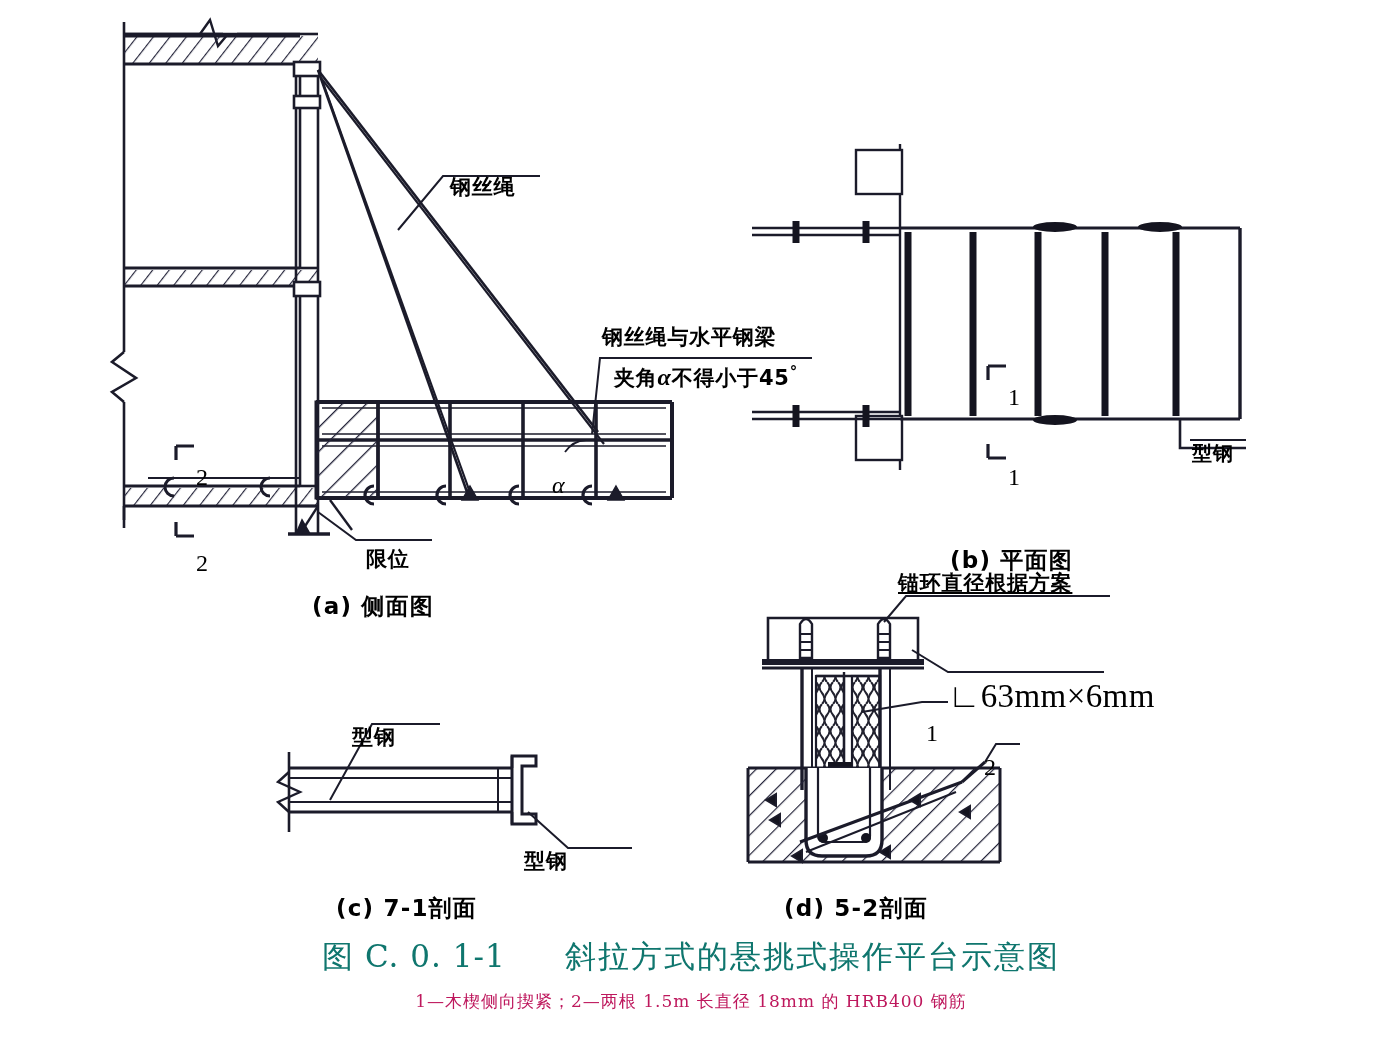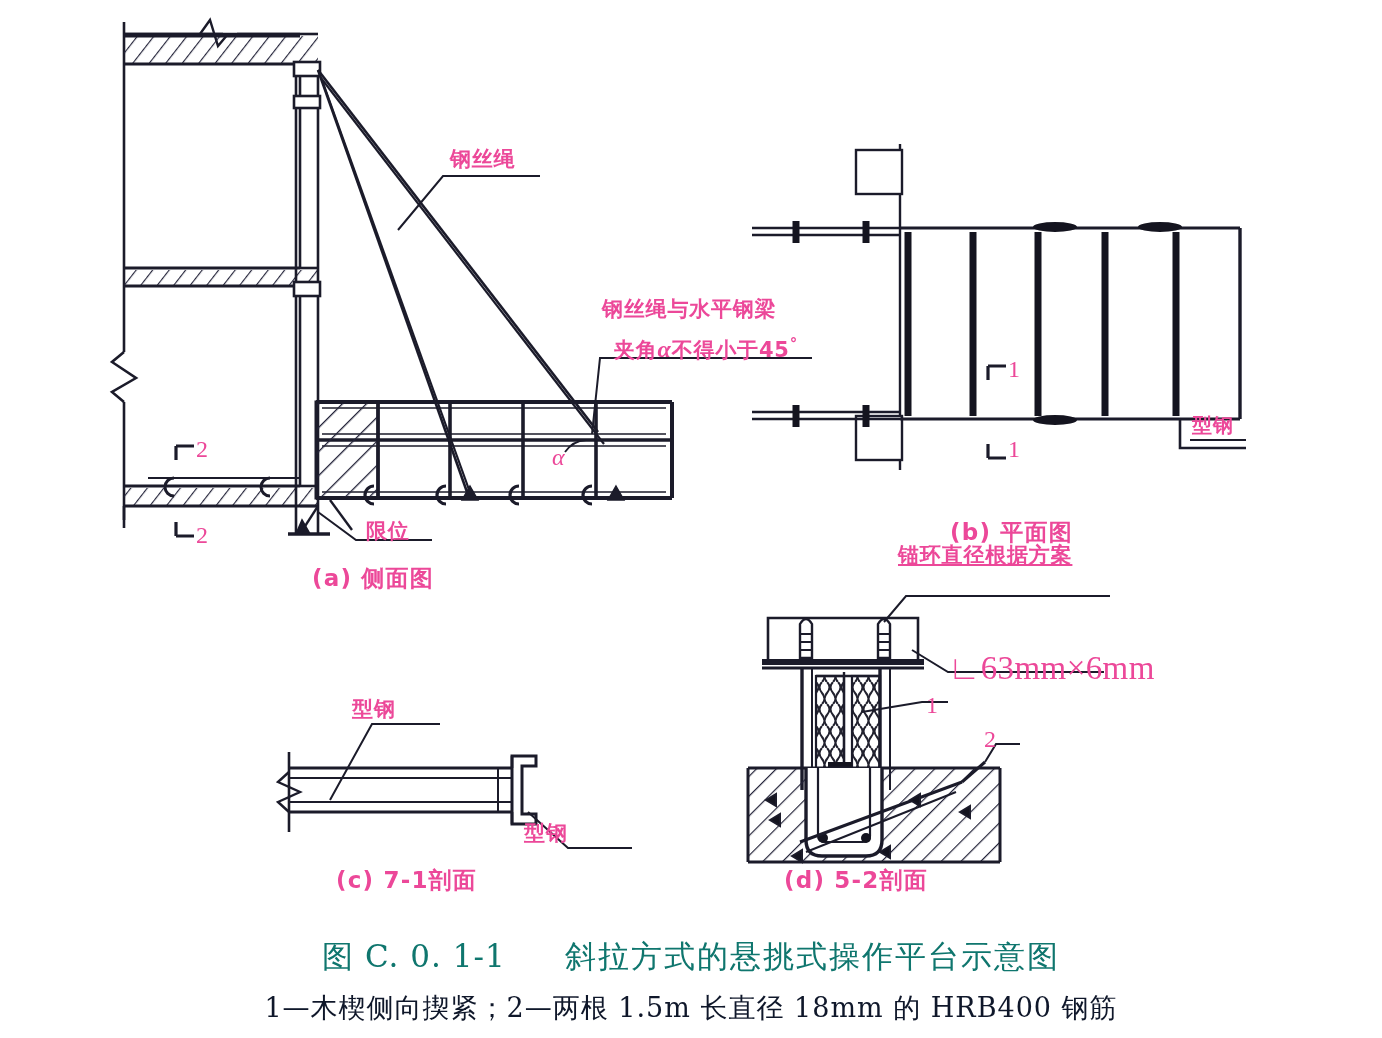--- a/index.html
+++ b/index.html
@@ -26,24 +26,25 @@
     position: absolute;
     left: 0; top: 0;
     width: 1382px;
     height: 1038px;
     display: block;
   }
   
   .lbl {
     position: absolute;
     font-family: "Liberation Serif", "DejaVu Serif", serif;
-    color: #ec4899;
+    color: #000000;
     white-space: nowrap;
     line-height: 1.12;
     letter-spacing: 0.5px;
+    margin-top: 28px;
   }
   .cjk-bold {
     font-weight: bold;
     font-family: "DejaVu Sans", "Liberation Sans", sans-serif;
     letter-spacing: 1px;
   }
   .cap-sub {
     font-size: 23px;
     font-weight: bold;
     font-family: "DejaVu Sans", "Liberation Sans", sans-serif;
@@ -78,24 +79,24 @@
     font-family: "DejaVu Serif", "Liberation Serif", serif;
     letter-spacing: 2px;
     color: #0f766e;
   }
   .main-cap .fignum { letter-spacing: 1px; }
   .sub-cap {
     position: absolute;
     left: 0;
     width: 1382px;
     text-align: center;
-    font-size: 27px;
+    font-size: 17px;
     font-family: "DejaVu Serif", "Liberation Serif", serif;
     letter-spacing: 1px;
-    color: #0f172a;
+    color: #be185d;
   }
   .deg { font-size: 15px; vertical-align: super; }
 </style>
 </head>
 <body>
 
 <div id="figure-root">
 
   <svg class="drawing" viewBox="0 0 1382 1038">
     <defs>

